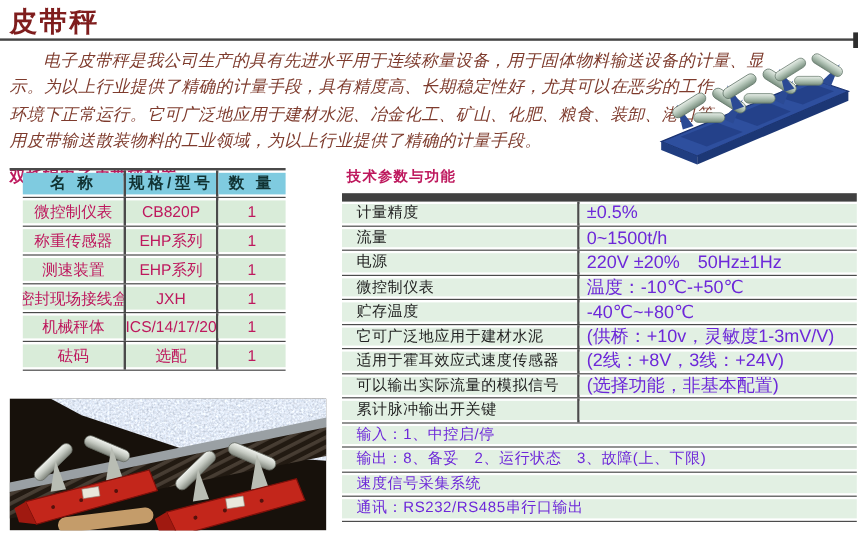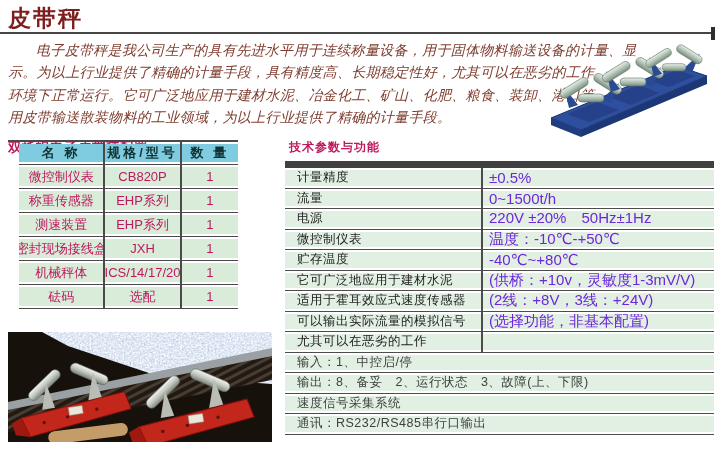--- a/index.html
+++ b/index.html
@@ -44,21 +44,21 @@
     width:196px; background:#e2f0e3; margin:2px 0; padding-left:12px; display:flex; align-items:center;
     font-size:12.5px; letter-spacing:0.5px; color:#222; box-sizing:border-box; white-space:nowrap; overflow:hidden;
   }
   .tech-vline { width:2px; background:#4c4c4c; }
   .tech-value {
     flex:1; background:#e2f0e3; margin:2px 0; padding-left:6px; display:flex; align-items:center;
     font-size:15px; color:#6d28d9; white-space:nowrap; overflow:hidden;
   }
   .tech-full {
     flex:1; background:#e2f0e3; margin:2px 0; padding-left:12px; display:flex; align-items:center;
-    font-size:12.5px; letter-spacing:0.5px; color:#404040; white-space:nowrap; overflow:hidden;
+    font-size:12.5px; letter-spacing:0.5px; color:#6d28d9; white-space:nowrap; overflow:hidden;
   }
 </style>
 </head>
 <body>
 
 <div id="page">
 
   <div class="page-title">皮带秤</div>
   <div class="title-rule"></div>
   <div class="title-rule-tick"></div>
@@ -236,21 +236,21 @@
       <div class="tech-label">适用于霍耳效应式速度传感器</div>
       <div class="tech-vline"></div>
       <div class="tech-value">(2线：+8V，3线：+24V)</div>
     </div>
     <div class="tech-row">
       <div class="tech-label">可以输出实际流量的模拟信号</div>
       <div class="tech-vline"></div>
       <div class="tech-value">(选择功能，非基本配置)</div>
     </div>
     <div class="tech-row">
-      <div class="tech-label">尤其可以在恶劣的工作</div>
+      <div class="tech-label">累计脉冲输出开关键</div>
       <div class="tech-vline"></div>
       <div class="tech-value"></div>
     </div>
     <div class="tech-row">
       <div class="tech-full">输入：1、中控启/停</div>
     </div>
     <div class="tech-row">
       <div class="tech-full">输出：8、备妥　2、运行状态　3、故障(上、下限)</div>
     </div>
     <div class="tech-row">

